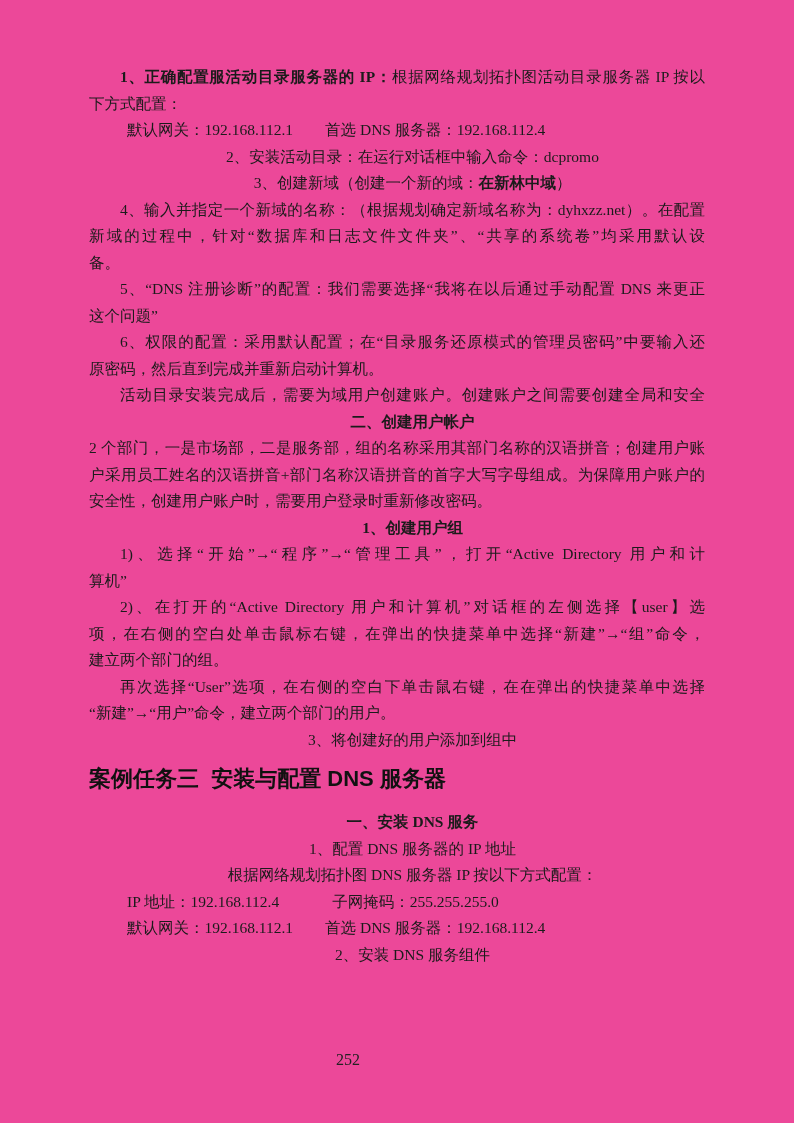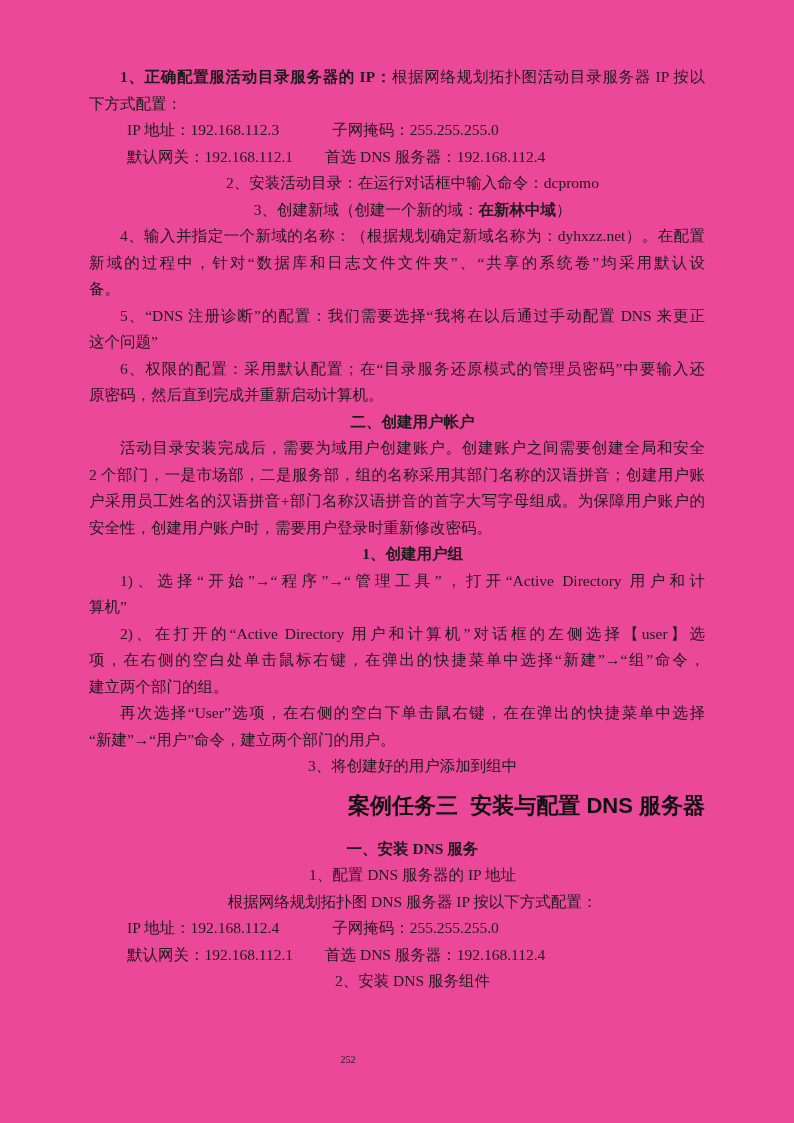--- a/index.html
+++ b/index.html
@@ -7,47 +7,46 @@
         font-family:"Liberation Serif","DejaVu Serif",serif;color:#1b1b1b;overflow:hidden;}
   .doc{position:absolute;left:89px;top:64px;width:616px;}
   .line{height:26.5px;line-height:26.5px;font-size:15.5px;white-space:pre;}
   .line b{font-weight:bold;}
   .p{padding-left:31px;text-align:center;}
   .cfg{padding-left:38px;}
   .fill{text-align:justify;text-align-last:justify;}
   .gap{display:inline-block;height:1px;}
   .gap-w{width:53px;}
   .gap-n{width:32px;}
-  .title{height:44px;line-height:44px;margin:4px 0 8px 0;text-align:right;
+  .title{height:44px;line-height:44px;margin:4px 0 8px 0;text-align:left;
          font-family:"Liberation Sans","DejaVu Sans",sans-serif;
          font-weight:bold;font-size:22px;color:#111;white-space:pre;}
   .footer{position:absolute;left:0;top:1051px;width:696px;text-align:center;
-          font-size:10px;line-height:18px;color:#222;}
+          font-size:16px;line-height:18px;color:#222;}
 </style>
 </head>
 <body>
 
 <div class="page">
   <div class="doc">
     <div id="part1">
         <div class="line p fill"><b>1、正确配置服活动目录服务器的 IP：</b><span>根据网络规划拓扑图活动目录服务器 IP 按以</span></div>
         <div class="line c"><span>下方式配置：</span></div>
-        <div class="line cfg"><span>IP 地址：192.168.112.3</span><span class="gap gap-w"></span><span>子网掩码：255.255.255.0</span></div>
         <div class="line cfg"><span>默认网关：192.168.112.1</span><span class="gap gap-n"></span><span>首选 DNS 服务器：192.168.112.4</span></div>
         <div class="line p"><span>2、安装活动目录：在运行对话框中输入命令：dcpromo</span></div>
         <div class="line p"><span>3、创建新域（创建一个新的域：</span><b>在新林中域</b><span>）</span></div>
         <div class="line p fill"><span>4、输入并指定一个新域的名称：（根据规划确定新域名称为：dyhxzz.net）。在配置</span></div>
         <div class="line c fill"><span>新域的过程中，针对“数据库和日志文件文件夹”、“共享的系统卷”均采用默认设</span></div>
         <div class="line c"><span>备。</span></div>
         <div class="line p fill"><span>5、“DNS 注册诊断”的配置：我们需要选择“我将在以后通过手动配置 DNS 来更正</span></div>
         <div class="line c"><span>这个问题”</span></div>
         <div class="line p fill"><span>6、权限的配置：采用默认配置；在“目录服务还原模式的管理员密码”中要输入还</span></div>
         <div class="line c"><span>原密码，然后直到完成并重新启动计算机。</span></div>
+        <div class="line p fill"><span>活动目录安装完成后，需要为域用户创建账户。创建账户之间需要创建全局和安全</span></div>
         <div class="line p"><b>二、创建用户帐户</b></div>
-        <div class="line p fill"><span>活动目录安装完成后，需要为域用户创建账户。创建账户之间需要创建全局和安全</span></div>
         <div class="line c fill"><span>2 个部门，一是市场部，二是服务部，组的名称采用其部门名称的汉语拼音；创建用户账</span></div>
         <div class="line c fill"><span>户采用员工姓名的汉语拼音+部门名称汉语拼音的首字大写字母组成。为保障用户账户的</span></div>
         <div class="line c"><span>安全性，创建用户账户时，需要用户登录时重新修改密码。</span></div>
         <div class="line p"><b>1、创建用户组</b></div>
         <div class="line p fill"><span>1)、选择“开始”→“程序”→“管理工具”，打开“Active Directory 用户和计</span></div>
         <div class="line c"><span>算机”</span></div>
         <div class="line p fill"><span>2)、在打开的“Active Directory 用户和计算机”对话框的左侧选择【user】选</span></div>
         <div class="line c fill"><span>项，在右侧的空白处单击鼠标右键，在弹出的快捷菜单中选择“新建”→“组”命令，</span></div>
         <div class="line c"><span>建立两个部门的组。</span></div>
         <div class="line p fill"><span>再次选择“User”选项，在右侧的空白下单击鼠右键，在在弹出的快捷菜单中选择</span></div>

